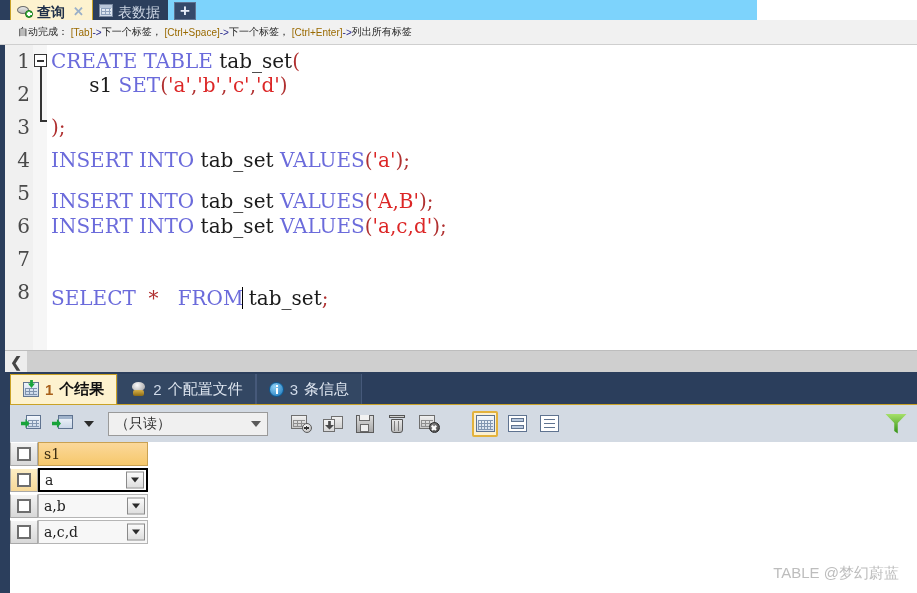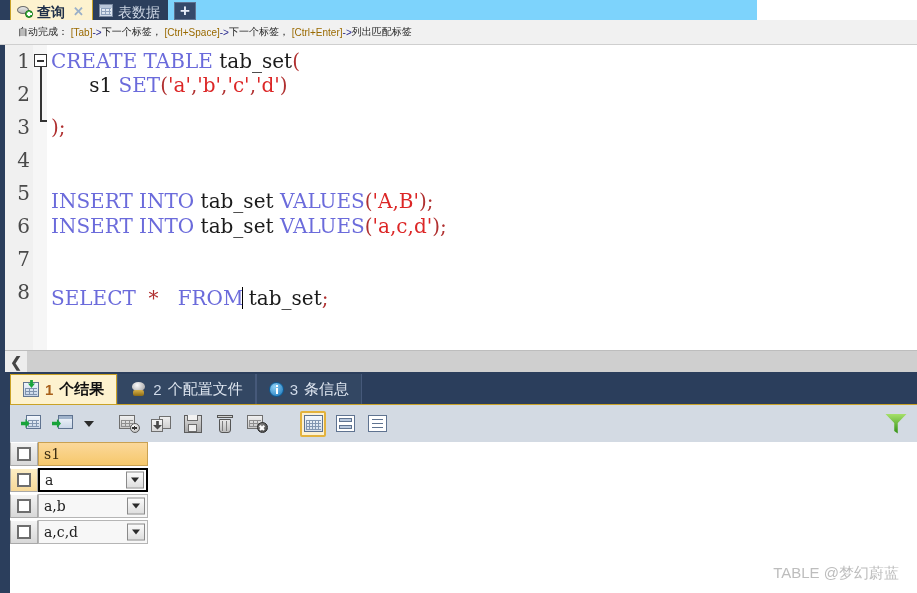--- a/index.html
+++ b/index.html
@@ -632,21 +632,21 @@
     <span class="hint-key">[Tab]</span>
     <span class="hint-arrow">-&gt;</span>
     <span> 下一个标签，</span>
     <span>&nbsp;</span>
     <span class="hint-key">[Ctrl+Space]</span>
     <span class="hint-arrow">-&gt;</span>
     <span> 下一个标签，</span>
     <span>&nbsp;</span>
     <span class="hint-key">[Ctrl+Enter]</span>
     <span class="hint-arrow">-&gt;</span>
-    <span> 列出匹配标签</span>
+    <span> 列出所有标签</span>
   </div>
 
   <div class="editor">
     <div class="editor-leftrail"></div>
 
     <div class="gutter">
       <div class="ln" style="top:0px">1</div>
       <div class="ln" style="top:33px">2</div>
       <div class="ln" style="top:66px">3</div>
       <div class="ln" style="top:99px">4</div>
@@ -663,20 +663,21 @@
     </div>
 
     <div class="code-area">
 
       <div class="codeline" style="top:0px"><span class="kw">CREATE</span> <span class="kw">TABLE</span> <span class="ident">tab_set</span><span class="pun">(</span></div>
 
       <div class="codeline" style="top:24px">&nbsp;&nbsp;&nbsp;&nbsp;&nbsp;&nbsp;<span class="ident">s1</span> <span class="kw">SET</span><span class="pun">(</span><span class="str">'a'</span><span class="pun">,</span><span class="str">'b'</span><span class="pun">,</span><span class="str">'c'</span><span class="pun">,</span><span class="str">'d'</span><span class="pun">)</span></div>
 
       <div class="codeline" style="top:66px"><span class="pun">);</span></div>
 
+      <div class="codeline" style="top:99px"><span class="kw">INSERT</span> <span class="kw">INTO</span> <span class="ident">tab_set</span> <span class="kw">VALUES</span><span class="pun">(</span><span class="str">'a'</span><span class="pun">);</span></div>
 
       <div class="codeline" style="top:140px"><span class="kw">INSERT</span> <span class="kw">INTO</span> <span class="ident">tab_set</span> <span class="kw">VALUES</span><span class="pun">(</span><span class="str">'A,B'</span><span class="pun">);</span></div>
 
       <div class="codeline" style="top:165px"><span class="kw">INSERT</span> <span class="kw">INTO</span> <span class="ident">tab_set</span> <span class="kw">VALUES</span><span class="pun">(</span><span class="str">'a,c,d'</span><span class="pun">);</span></div>
 
       <div class="codeline" style="top:198px">&nbsp;</div>
 
       <div class="codeline" style="top:237px"><span class="kw">SELECT</span>&nbsp;&nbsp;<span class="ast">*</span>&nbsp;&nbsp;&nbsp;<span class="kw">FROM</span><span class="caret"></span> <span class="ident">tab_set</span><span class="pun">;</span></div>
 
     </div>
@@ -721,20 +722,24 @@
         <span class="gi gi-gridwin">
           <span class="w"></span>
             <span class="a"></span>
         </span>
       </div>
 
       <div class="tb-btn" style="width:14px">
         <span class="caretdown"></span>
       </div>
 
+      <div class="readonly-select">
+        <span>（只读）</span>
+        <span class="sel-chev"></span>
+      </div>
 
       <div class="tb-sep"></div>
 
       <div class="tb-btn">
         <span class="gi gi-addrec">
           <span class="g"></span>
             <span class="badge"></span>
         </span>
       </div>
       <div class="tb-btn">

